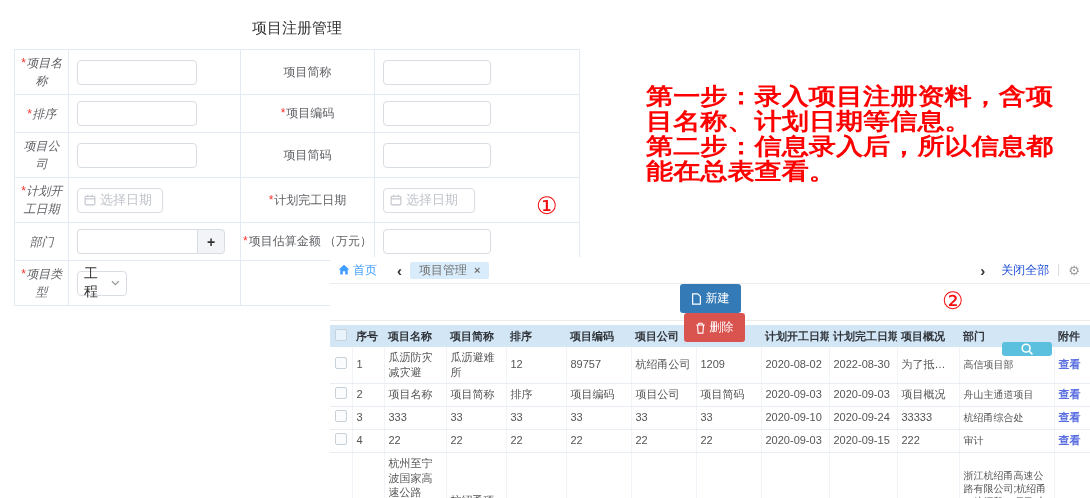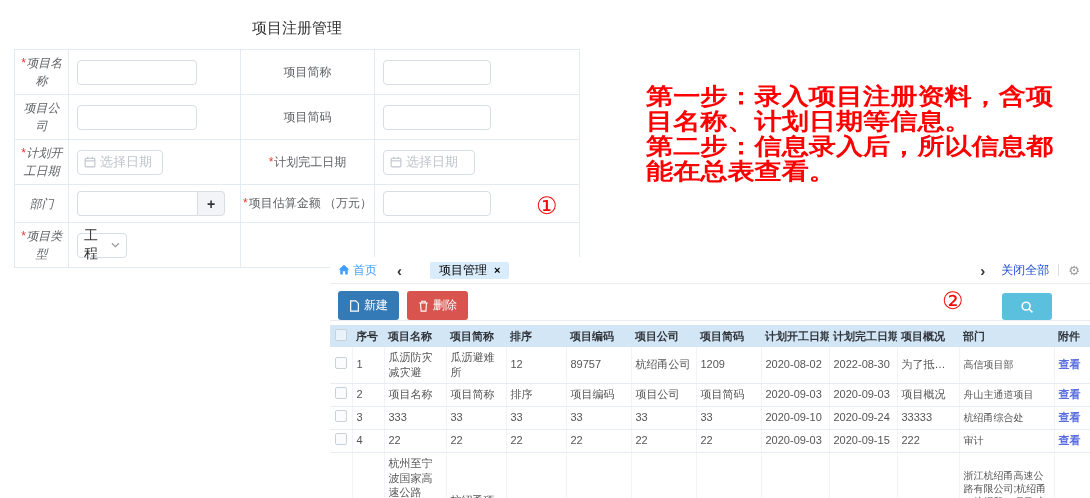--- a/index.html
+++ b/index.html
@@ -34,29 +34,29 @@
   #marker1 { left:536px; top:194px; }
   #marker2 { left:942px; top:289px; z-index:5; }
   .note { position:absolute; left:646px; top:84px; color:#fe0000; font-weight:bold; font-size:23px; line-height:25px; transform:scaleX(1.18); transform-origin:left top; white-space:nowrap; }
 
   
   .bottom-panel { position:absolute; left:330px; top:257px; width:760px; height:241px; background:#fff; }
   .tabbar { height:27px; display:flex; align-items:center; border-bottom:1px solid #ececec; font-size:12px; }
   .home-link { color:#409eff; display:flex; align-items:center; gap:3px; margin-left:8px; cursor:pointer; }
   .chev { color:#333; font-size:15px; font-weight:bold; cursor:pointer; line-height:1; }
   .chev-l { margin-left:20px; }
-  .tab-active { margin-left:28px; background:#d8ecfb; color:#000000; padding:0 9px; border-radius:2px; display:flex; align-items:center; gap:7px; cursor:pointer; }
+  .tab-active { margin-left:8px; background:#d8ecfb; color:#737373; padding:0 9px; border-radius:2px; display:flex; align-items:center; gap:7px; cursor:pointer; }
   .tab-close { font-size:11px; font-weight:bold; cursor:pointer; }
   .tb-spacer { flex:1; }
   .chev-r { margin-right:16px; }
   .close-all { color:#1d4ed8; cursor:pointer; }
   .tb-div { width:1px; height:12px; background:#ddd; margin:0 9px; }
   .gear { color:#9a9a9a; font-size:13px; margin-right:10px; cursor:pointer; }
 
-  .toolbar { height:37px; display:flex; align-items:flex-end; padding:0 8px; position:relative; border-bottom:1px solid #ebebeb; }
+  .toolbar { height:37px; display:flex; align-items:center; padding:0 8px; position:relative; border-bottom:1px solid #ebebeb;flex-direction:column; }
   .btn { display:flex; align-items:center; gap:4px; color:#fff; font-size:12px; border:none; border-radius:3px; padding:6px 11px; cursor:pointer; }
   .btn-new { background:#337ab7; }
   .btn-del { background:#d9534f; margin-left:8px; }
   .btn-search { margin-left:auto; margin-right:30px; width:50px; height:27px; background:#5bc0de; border:none; border-radius:3px; display:flex; align-items:center; justify-content:center; cursor:pointer; }
 
   .grid-wrap { margin-top:4px; }
   table.grid { width:760px; border-collapse:collapse; table-layout:fixed; font-size:11px; color:#555; }
   table.grid thead th { background:#d2e6f6; color:#30343a; font-weight:bold; text-align:left; height:22px; padding:2px 4px; font-size:11px; white-space:nowrap; overflow:hidden; }
   table.grid tbody td { border-bottom:1px solid #e7edf3; border-right:1px solid #f0f3f7; padding:3px 4px; height:23px; overflow:hidden; vertical-align:middle; line-height:1.35; }
   table.grid tbody tr td:last-child { border-right:none; }
@@ -72,20 +72,26 @@
 <body>
 
 <div class="form-panel">
   <div class="form-title">项目注册管理</div>
   <table class="form">
     <tbody>
         <tr>
       <td class="lblA"><span class="star">*</span><span>项目名称</span></td>
       <td class="fldA"><input class="txt" style=""></td>
       <td class="lblB"><span>项目简称</span></td>
+      <td class="fldB"><input class="txt w2" style=""></td>
+    </tr>
+    <tr>
+      <td class="lblA"><span class="star">*</span><span>排序</span></td>
+      <td class="fldA"><input class="txt" style=""></td>
+      <td class="lblB"><span class="star">*</span><span>项目编码</span></td>
       <td class="fldB"><input class="txt w2" style=""></td>
     </tr>
     <tr>
       <td class="lblA"><span>项目公司</span></td>
       <td class="fldA"><input class="txt" style=""></td>
       <td class="lblB"><span>项目简码</span></td>
       <td class="fldB"><input class="txt w2" style=""></td>
     </tr>
     <tr>
       <td class="lblA"><span class="star">*</span><span>计划开工日期</span></td>

